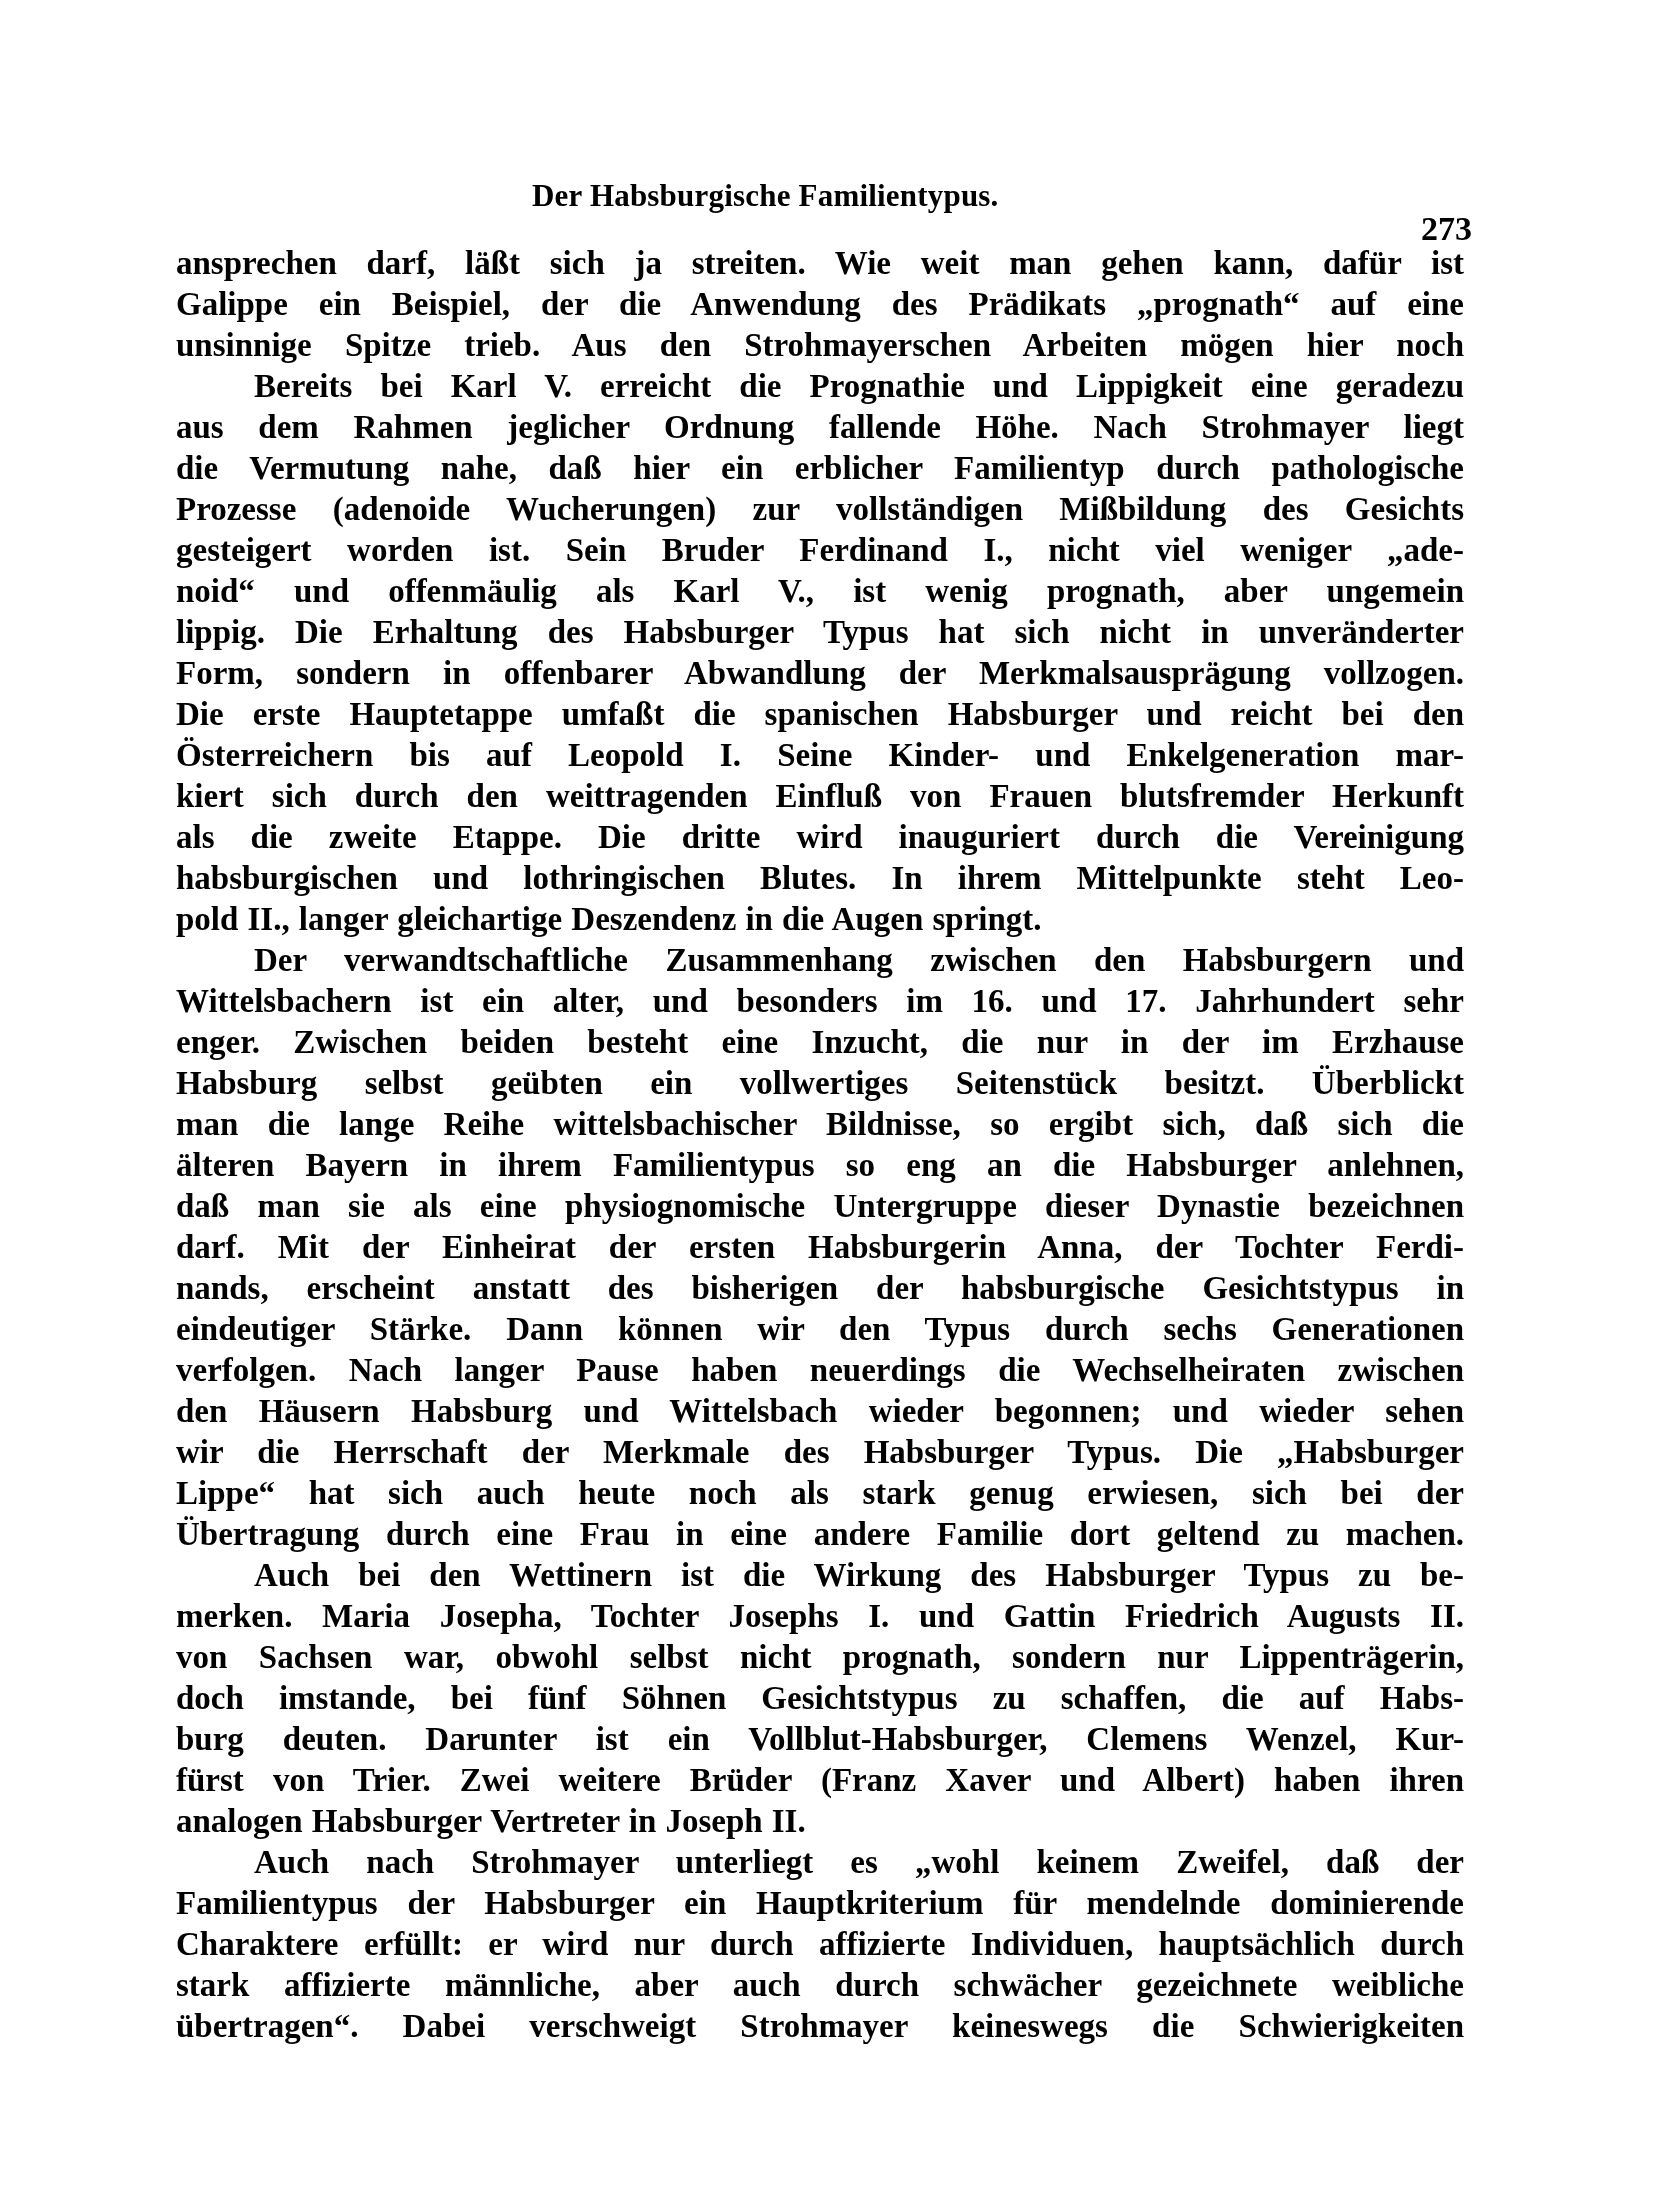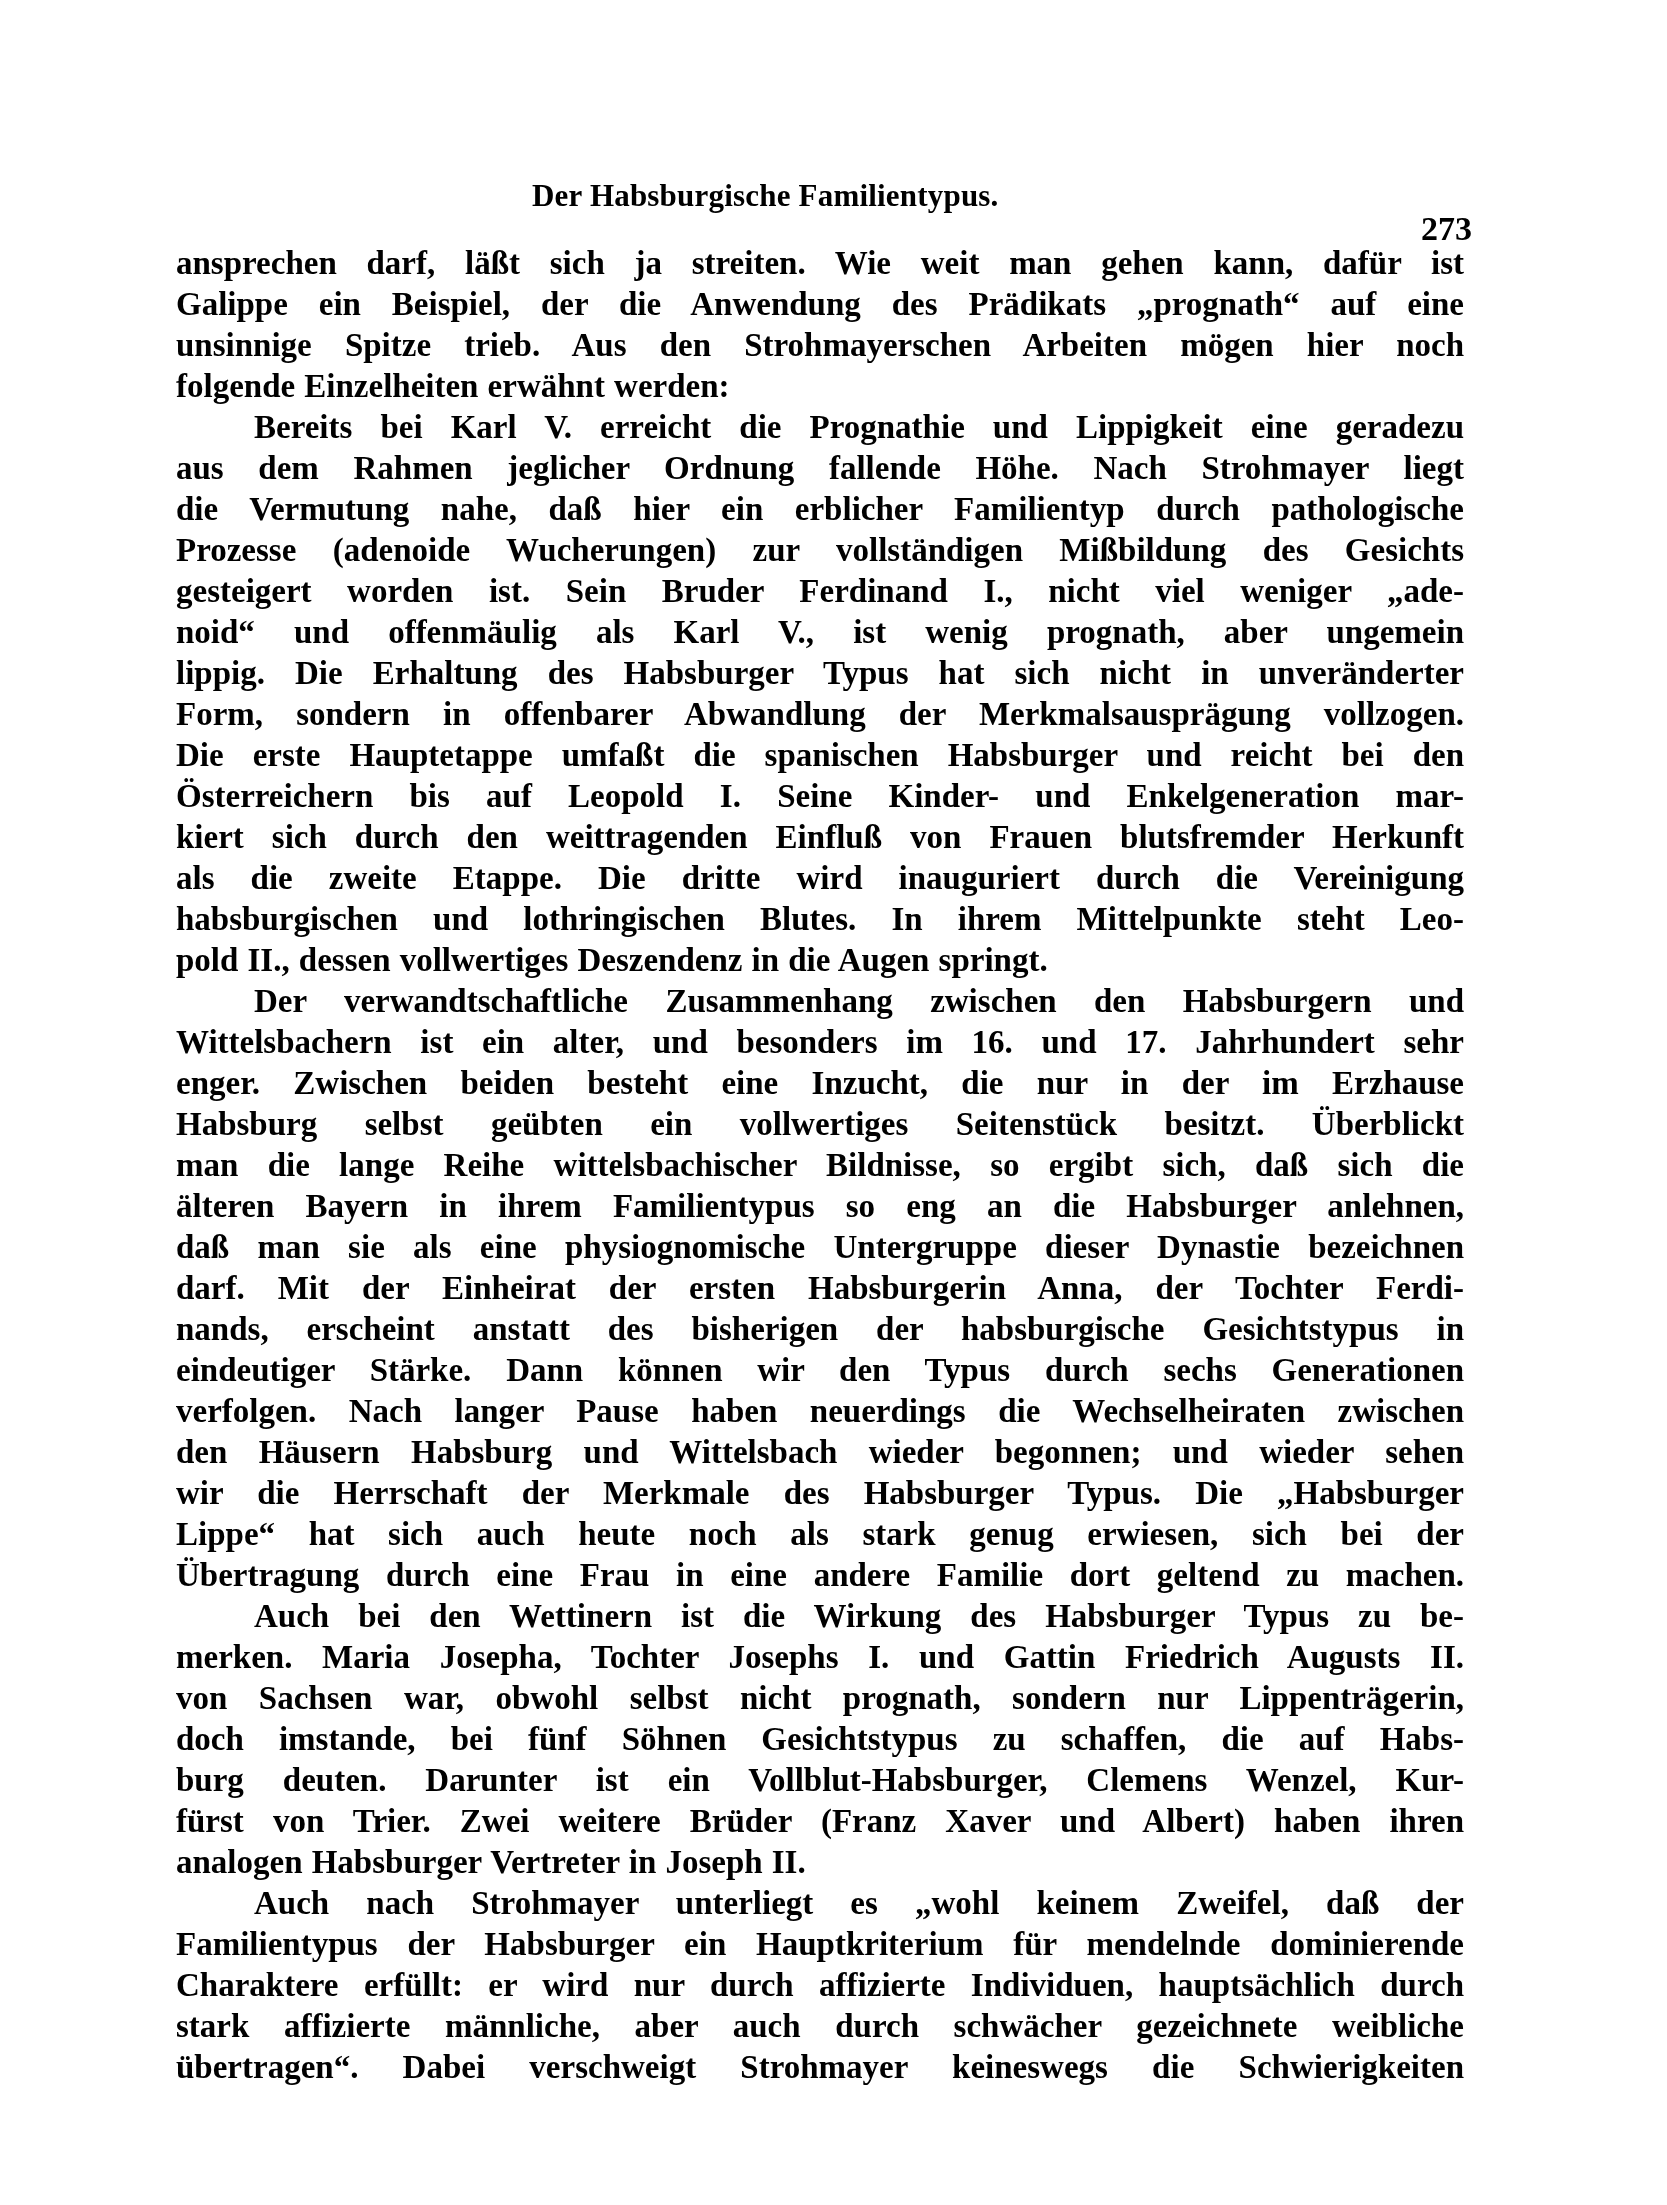--- a/index.html
+++ b/index.html
@@ -92,36 +92,35 @@
 
   <div class="running-head">
     <span class="running-title">Der Habsburgische Familientypus.</span>
     <span class="page-number">273</span>
   </div>
 
   <div class="body-text">
     <span class="line">ansprechen darf, läßt sich ja streiten. Wie weit man gehen kann, dafür ist</span>
     <span class="line">Galippe ein Beispiel, der die Anwendung des Prädikats „prognath“ auf eine</span>
     <span class="line">unsinnige Spitze trieb. Aus den Strohmayerschen Arbeiten mögen hier noch</span>
-    <span class="line last">folgende Einzelheiten erwähnt werden:</span>
 
     <span class="line indent">Bereits bei Karl V. erreicht die Prognathie und Lippigkeit eine geradezu</span>
     <span class="line">aus dem Rahmen jeglicher Ordnung fallende Höhe. Nach Strohmayer liegt</span>
     <span class="line">die Vermutung nahe, daß hier ein erblicher Familientyp durch pathologische</span>
     <span class="line">Prozesse (adenoide Wucherungen) zur vollständigen Mißbildung des Gesichts</span>
     <span class="line">gesteigert worden ist. Sein Bruder Ferdinand I., nicht viel weniger „ade-</span>
     <span class="line">noid“ und offenmäulig als Karl V., ist wenig prognath, aber ungemein</span>
     <span class="line">lippig. Die Erhaltung des Habsburger Typus hat sich nicht in unveränderter</span>
     <span class="line">Form, sondern in offenbarer Abwandlung der Merkmalsausprägung vollzogen.</span>
     <span class="line">Die erste Hauptetappe umfaßt die spanischen Habsburger und reicht bei den</span>
     <span class="line">Österreichern bis auf Leopold I. Seine Kinder- und Enkelgeneration mar-</span>
     <span class="line">kiert sich durch den weittragenden Einfluß von Frauen blutsfremder Herkunft</span>
     <span class="line">als die zweite Etappe. Die dritte wird inauguriert durch die Vereinigung</span>
     <span class="line">habsburgischen und lothringischen Blutes. In ihrem Mittelpunkte steht Leo-</span>
-    <span class="line last">pold II., dessen vollwertiges Deszendenz in die Augen springt.</span>
+    <span class="line last">pold II., langer gleichartige Deszendenz in die Augen springt.</span>
 
     <span class="line indent">Der verwandtschaftliche Zusammenhang zwischen den Habsburgern und</span>
     <span class="line">Wittelsbachern ist ein alter, und besonders im 16. und 17. Jahrhundert sehr</span>
     <span class="line">enger. Zwischen beiden besteht eine Inzucht, die nur in der im Erzhause</span>
     <span class="line">Habsburg selbst geübten ein vollwertiges Seitenstück besitzt. Überblickt</span>
     <span class="line">man die lange Reihe wittelsbachischer Bildnisse, so ergibt sich, daß sich die</span>
     <span class="line">älteren Bayern in ihrem Familientypus so eng an die Habsburger anlehnen,</span>
     <span class="line">daß man sie als eine physiognomische Untergruppe dieser Dynastie bezeichnen</span>
     <span class="line">darf. Mit der Einheirat der ersten Habsburgerin Anna, der Tochter Ferdi-</span>
     <span class="line">nands, erscheint anstatt des bisherigen der habsburgische Gesichtstypus in</span>

